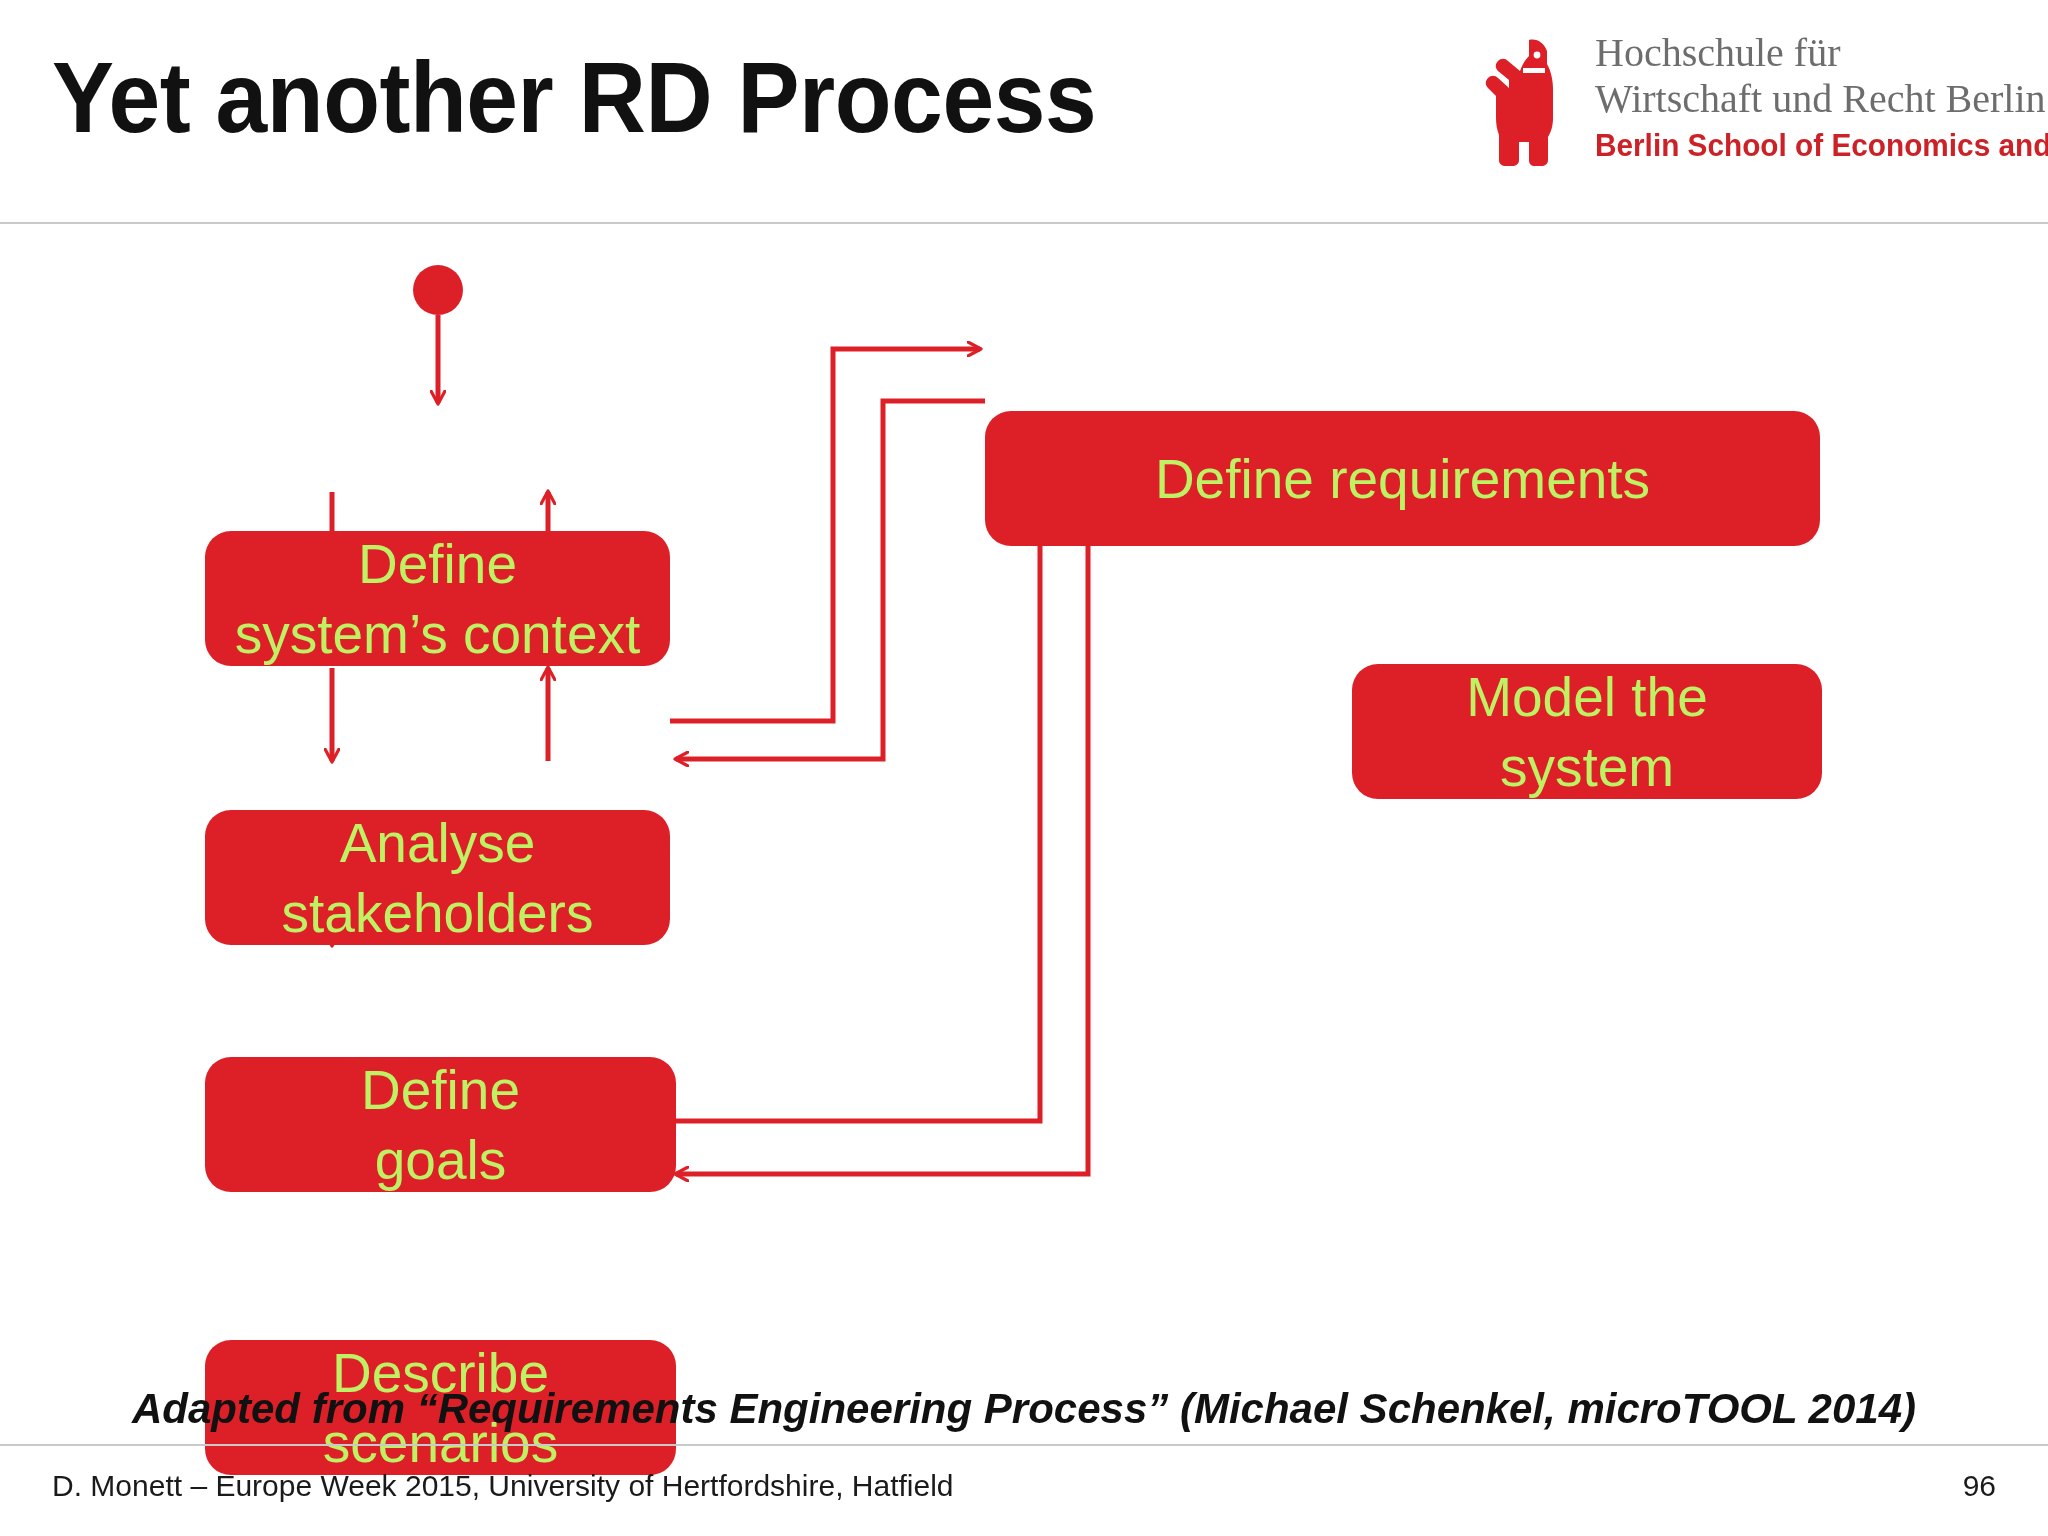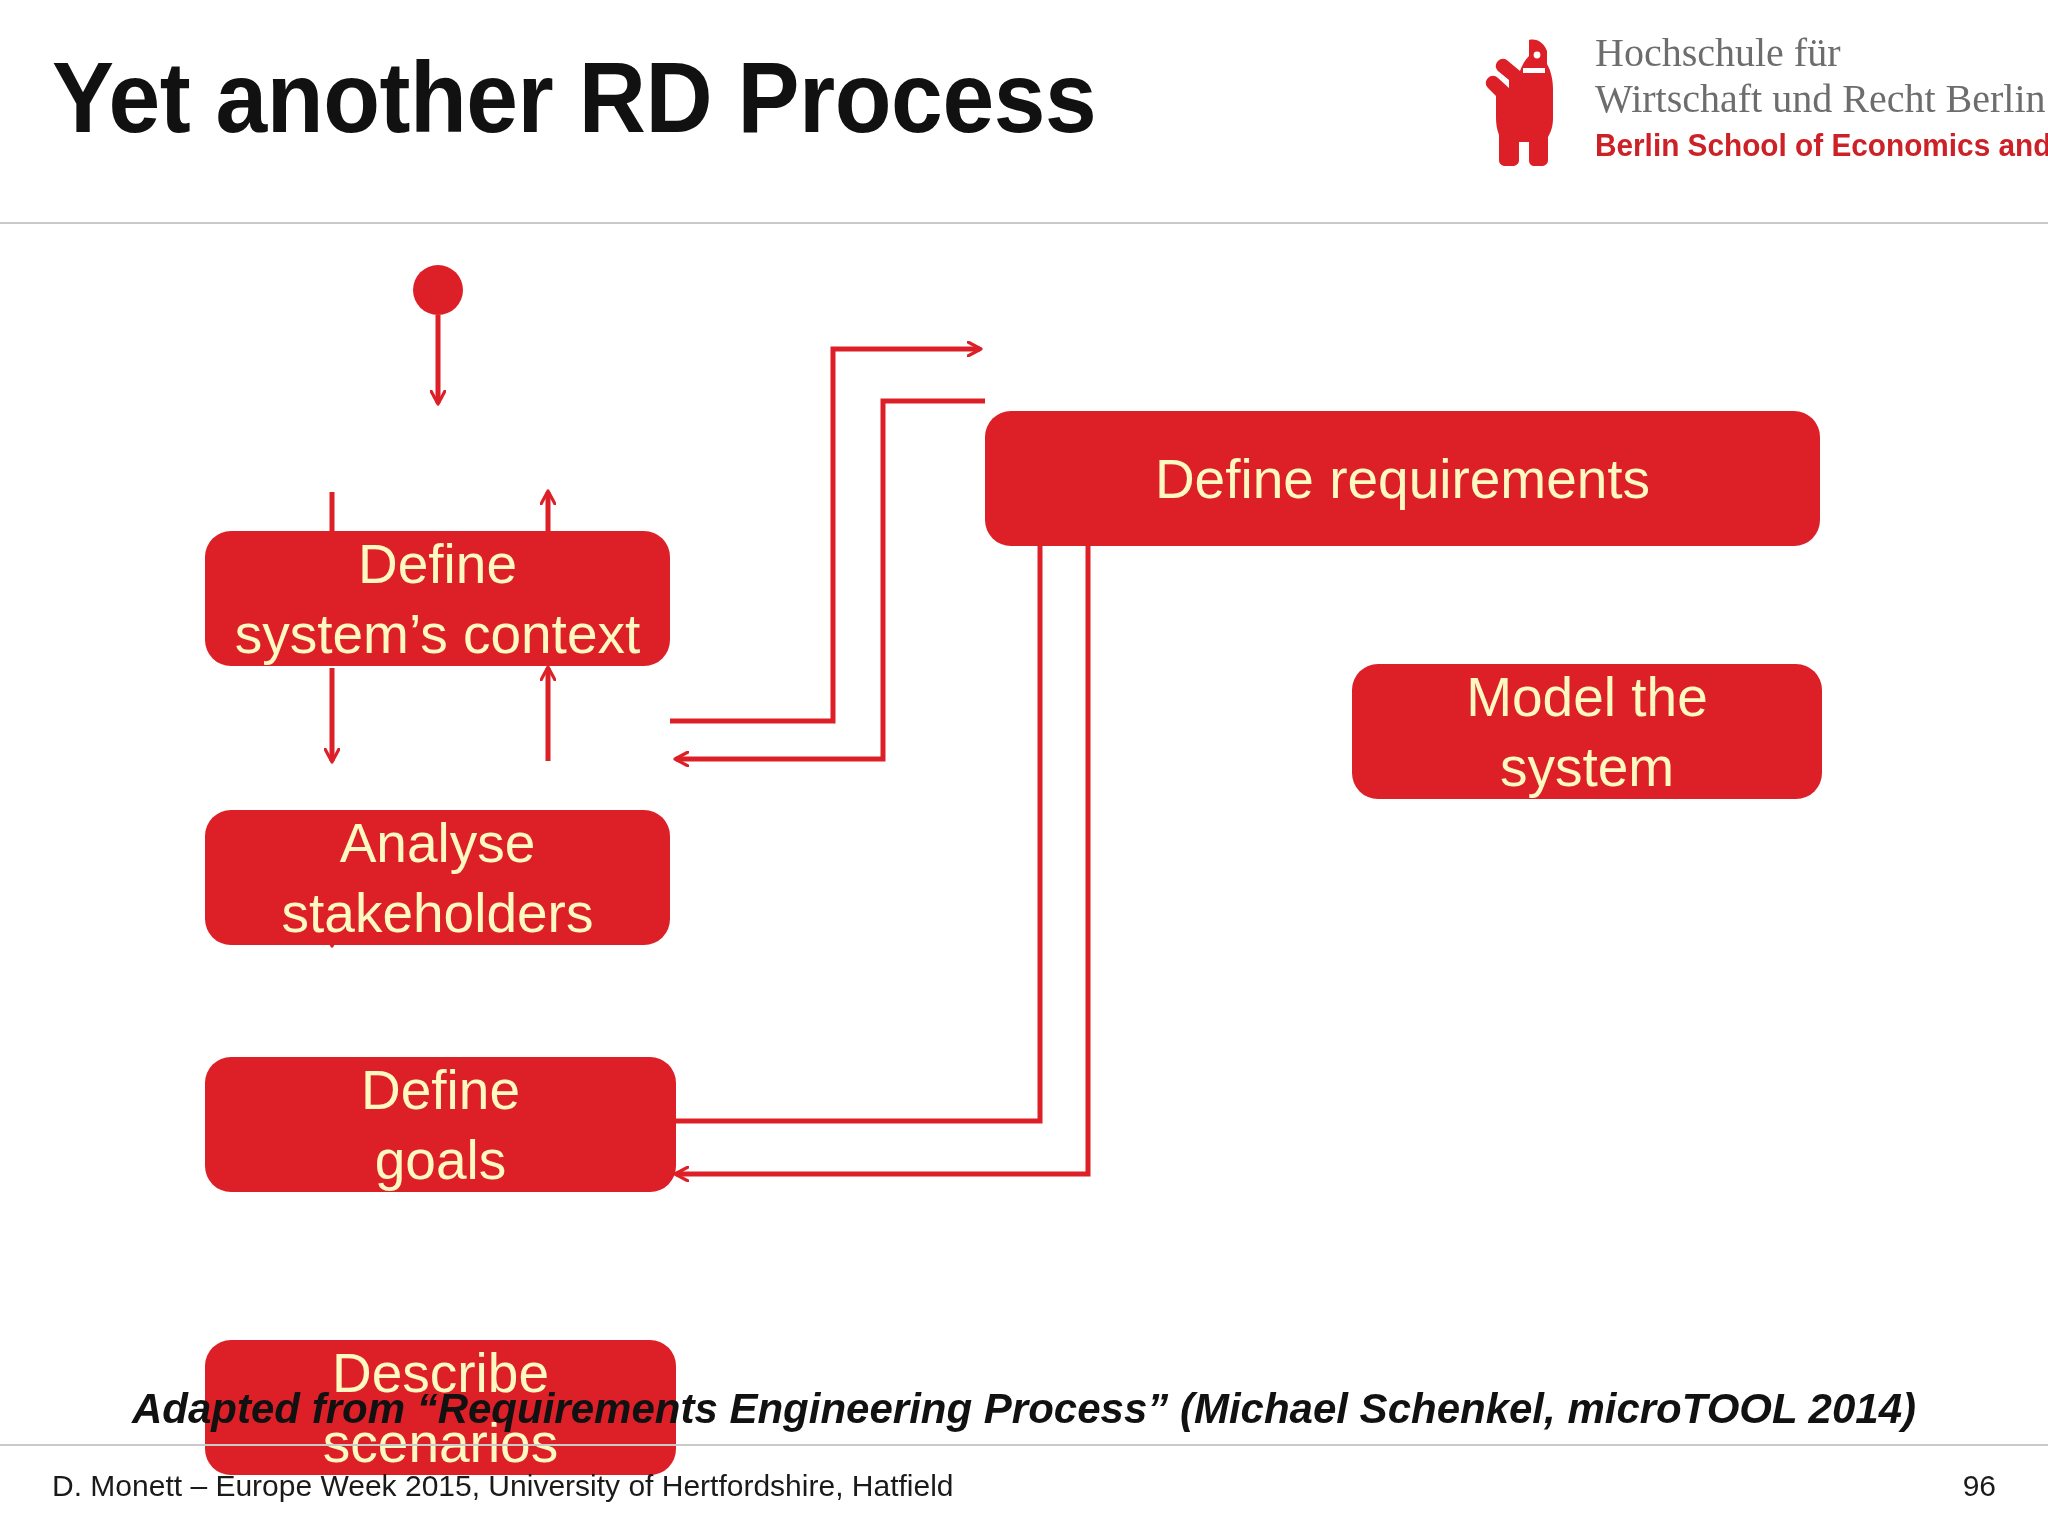--- a/index.html
+++ b/index.html
@@ -96,21 +96,21 @@
   }
   #diagram-svg {
     position: absolute;
     left: 0; top: 0;
     width: 2048px; height: 1160px;
   }
   .process-node {
     position: absolute;
     background: #DD2027;
     border-radius: 26px;
-    color: #fef9c3;
+    color: #bef264;
     display: flex;
     align-items: center;
     justify-content: center;
     text-align: center;
     font-family: "Liberation Sans", sans-serif;
     font-size: 55px;
     line-height: 70px;
     font-weight: normal;
     box-sizing: border-box;
     padding: 0 16px;

